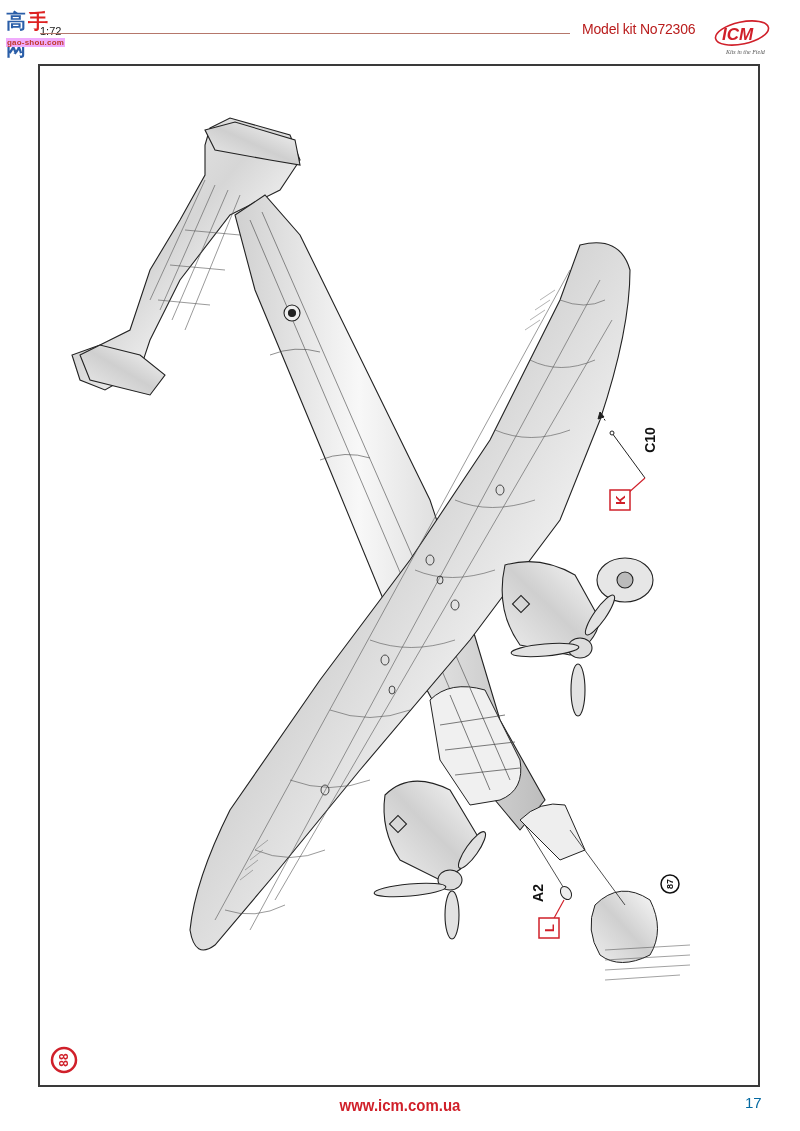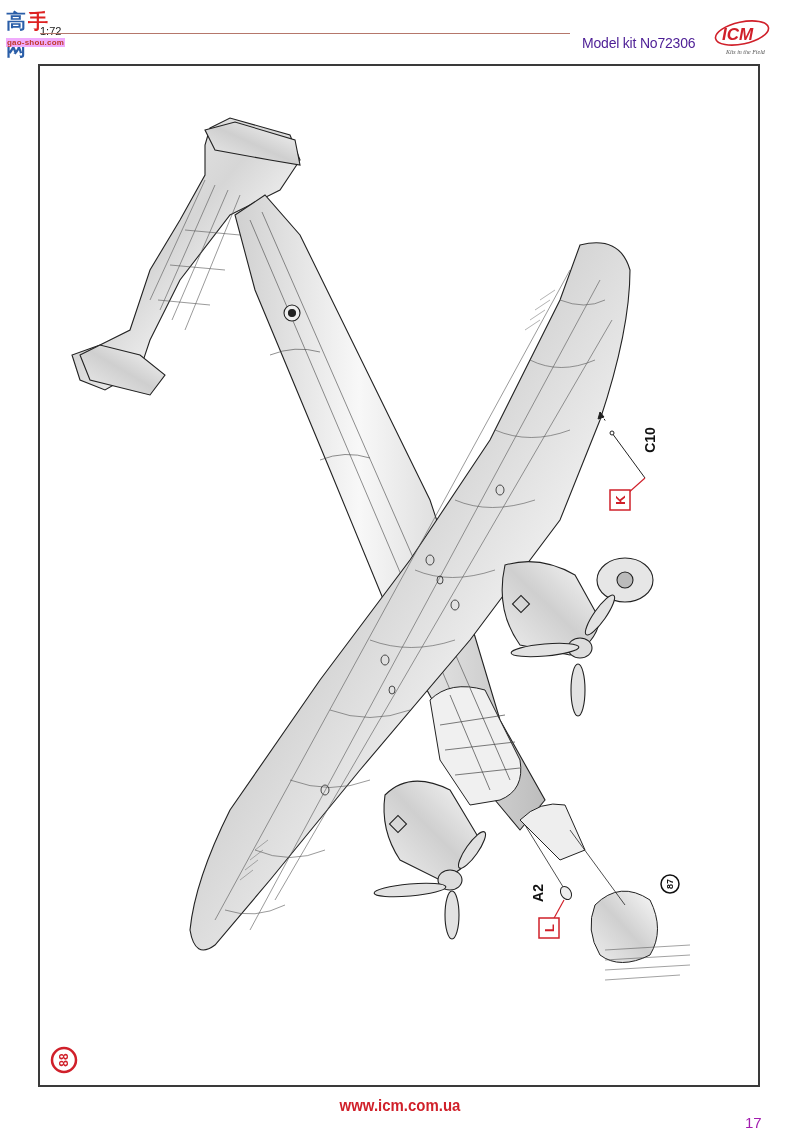--- a/index.html
+++ b/index.html
@@ -3,26 +3,26 @@
 <meta charset="utf-8">
 <style>
   html, body { margin:0; padding:0; background:#ffffff; }
   body { width:800px; height:1131px; position:relative; overflow:hidden; font-family:"Liberation Sans", sans-serif; }
   .watermark { position:absolute; left:6px; top:8px; width:62px; height:40px; }
   .wm-logo { position:absolute; left:0; top:0; font-size:20px; font-weight:bold; color:#2a5ea8; letter-spacing:2px; font-family:"DejaVu Sans", sans-serif; }
   .wm-logo .mid { color:#d22; }
   .wm-scale { position:absolute; left:34px; top:17px; font-size:11px; font-weight:normal; color:#222; }
   .wm-url { position:absolute; left:0; top:30px; font-size:8px; font-weight:bold; color:#c0392b; background:#f0abfc; padding:0 1px; letter-spacing:0.2px; }
   .header-rule { position:absolute; left:40px; top:33px; width:530px; height:1px; background:#b5776b; }
-  .kit-title { position:absolute; left:582px; top:21px; font-size:14px; color:#4c1d95; font-family:"Liberation Sans", sans-serif; letter-spacing:-0.2px;margin-top:14px; }
+  .kit-title { position:absolute; left:582px; top:21px; font-size:14px; color:#b91c1c; font-family:"Liberation Sans", sans-serif; letter-spacing:-0.2px; }
   .icm-logo { position:absolute; left:712px; top:16px; width:62px; height:42px;text-decoration:underline; }
   .frame { position:absolute; left:38px; top:64px; width:722px; height:1023px; border:2px solid #3a3a3a; box-sizing:border-box; }
   .drawing { position:absolute; left:0; top:0; width:800px; height:1131px; }
   .footer-url { position:absolute; left:0; width:800px; top:1096px; text-align:center; font-size:17px; font-weight:bold; color:#d0202a; font-family:"Liberation Sans", sans-serif; transform:scaleX(0.88); }
-  .page-number { position:absolute; left:745px; top:1094px; font-size:15px; color:#a21caf;margin-top:20px; }
+  .page-number { position:absolute; left:745px; top:1094px; font-size:15px; color:#0369a1; }
   .callout-label { font-family:"Liberation Sans", sans-serif; font-weight:bold; }
 </style>
 </head>
 <body>
 
 <div class="watermark">
   <div class="wm-logo">
     <span>高</span><span class="mid">手</span><span>网</span>
   </div>
   <div class="wm-scale">1:72</div>

